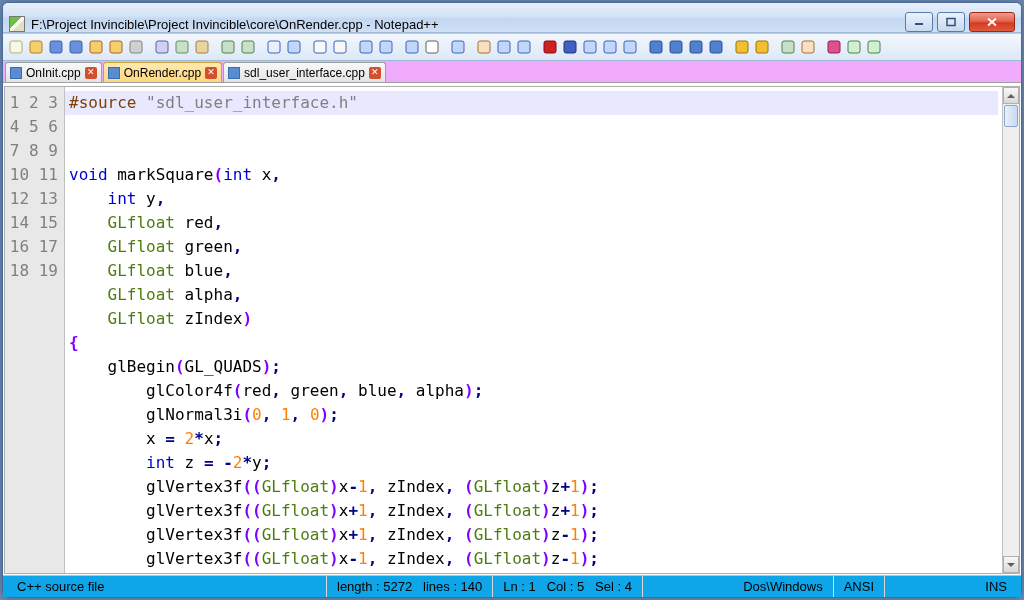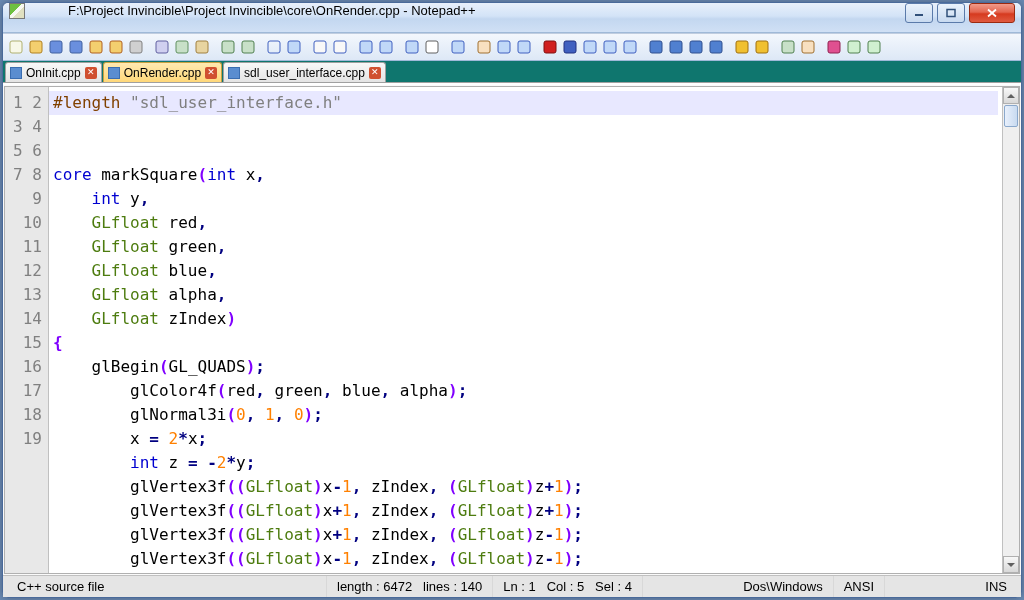--- a/index.html
+++ b/index.html
@@ -23,24 +23,23 @@
     box-shadow: 0 0 8px rgba(0,0,0,0.3);
     display: flex;
     flex-direction: column;
   }
   .titlebar {
     height: 30px;
     background: linear-gradient(to bottom, #e8f0fb 0%, #d3e3f7 45%, #c3d7f0 55%, #d0e0f5 100%);
     border-top-left-radius: 6px;
     border-top-right-radius: 6px;
     display: flex;
-    align-items: flex-start;
+    align-items: flex-end;
     padding: 0 6px;
     border-bottom: 1px solid #9fb9d8;
-    gap: 37px;
   }
   .title-icon {
     width: 16px; height: 16px;
     background: linear-gradient(135deg, #6ec040 40%, #f8f8f0 40%, #f8f8f0 60%, #e0e0c0 60%);
     border: 1px solid #777;
     margin-right: 6px;
   }
   .title-text {
     flex: 1;
     font-size: 13px;
@@ -92,21 +91,21 @@
   .tb-btn {
     width: 18px; height: 18px;
     border-radius: 2px;
     display: inline-flex;
     align-items: center;
     justify-content: center;
   }
   .tb-sep { width: 4px; }
   .tabbar {
     height: 22px;
-    background: #0f766e;
+    background: #f0abfc;
     border-bottom: 1px solid #a0a0a0;
     display: flex;
     align-items: flex-end;
     padding: 0 2px;
   }
   .tab {
     height: 20px;
     padding: 0 4px 0 4px;
     display: flex;
     align-items: center;
@@ -148,21 +147,21 @@
   }
   .editor {
     flex: 1;
     display: flex;
     overflow: hidden;
     border: 1px solid #b0b0b0;
     margin: 1px;
     background: #ffffff;
   }
   .gutter {
-    width: 44px;
+    width: 60px;
     background: #e8e8e8;
     border-right: 1px solid #c0c0c0;
     font-family: Consolas, monospace;
     font-size: 16px;
     color: #808080;
     text-align: right;
     padding: 4px 6px 0 0;
     line-height: 24px;
   }
   .code {
@@ -193,21 +192,21 @@
   .scroll-arrow {
     height: 17px;
     background: linear-gradient(to bottom,#f8f8f8,#d8d8d8);
     border: 1px solid #b0b0b0;
     display:flex;align-items:center;justify-content:center;
   }
   .scroll-track { flex:1; background:#efefef; }
   .scroll-thumb { height: 22px; background:linear-gradient(to right,#e8f0fc,#c8daf0); border:1px solid #8aa8cc; border-radius:2px; margin:1px;}
   .statusbar {
     height: 22px;
-    background: #e5e5e5;
+    background: #0ea5e9;
     border-top: 1px solid #c0c0c0;
     display: flex;
     align-items: center;
     font-size: 13px;
     padding: 0 4px;
   }
   .status-cell { padding: 0 10px; border-right: 1px solid #d8d8d8; height:100%; display:flex;align-items:center;}
   .status-cell.first { flex: 0 0 320px; }
   .status-cell.last { border-right:none; margin-left:auto;}
 </style>
@@ -489,23 +488,23 @@
 11
 12
 13
 14
 15
 16
 17
 18
 19
 </div>
-      <div class="code" id="code"><span class="hl-line"><span class="pre">#length </span><span class="str">"sdl_user_interface.h"</span></span>
-
-<span class="kw">core</span> markSquare<span class="br">(</span><span class="kw">int</span> x<span class="op">,</span>
+      <div class="code" id="code"><span class="hl-line"><span class="pre">#source </span><span class="str">"sdl_user_interface.h"</span></span>
+
+<span class="kw">void</span> markSquare<span class="br">(</span><span class="kw">int</span> x<span class="op">,</span>
     <span class="kw">int</span> y<span class="op">,</span>
     <span class="kw2">GLfloat</span> red<span class="op">,</span>
     <span class="kw2">GLfloat</span> green<span class="op">,</span>
     <span class="kw2">GLfloat</span> blue<span class="op">,</span>
     <span class="kw2">GLfloat</span> alpha<span class="op">,</span>
     <span class="kw2">GLfloat</span> zIndex<span class="br">)</span>
 <span class="br">{</span>
     glBegin<span class="br">(</span>GL_QUADS<span class="br">)</span><span class="op">;</span>
         glColor4f<span class="br">(</span>red<span class="op">,</span> green<span class="op">,</span> blue<span class="op">,</span> alpha<span class="br">)</span><span class="op">;</span>
         glNormal3i<span class="br">(</span><span class="num">0</span><span class="op">,</span> <span class="num">1</span><span class="op">,</span> <span class="num">0</span><span class="br">)</span><span class="op">;</span>
@@ -529,21 +528,21 @@
               <polygon points="0,2 4,6 8,2" fill="#606060"></polygon>
             </svg>
         </div>
       </div>
     </div>
   </div>
 
   <div class="statusbar">
     <div class="status-cell first">C++ source file</div>
     <div class="status-cell">
-      <span>length : 6472</span>
+      <span>length : 5272</span>
       &nbsp;&nbsp;&nbsp;
       <span>lines : 140</span>
     </div>
     <div class="status-cell">
       <span>Ln : 1</span>&nbsp;&nbsp;&nbsp;
       <span>Col : 5</span>&nbsp;&nbsp;&nbsp;
       <span>Sel : 4</span>
     </div>
     <div class="status-cell" style="margin-left:auto">Dos\Windows</div>
     <div class="status-cell">ANSI</div>

